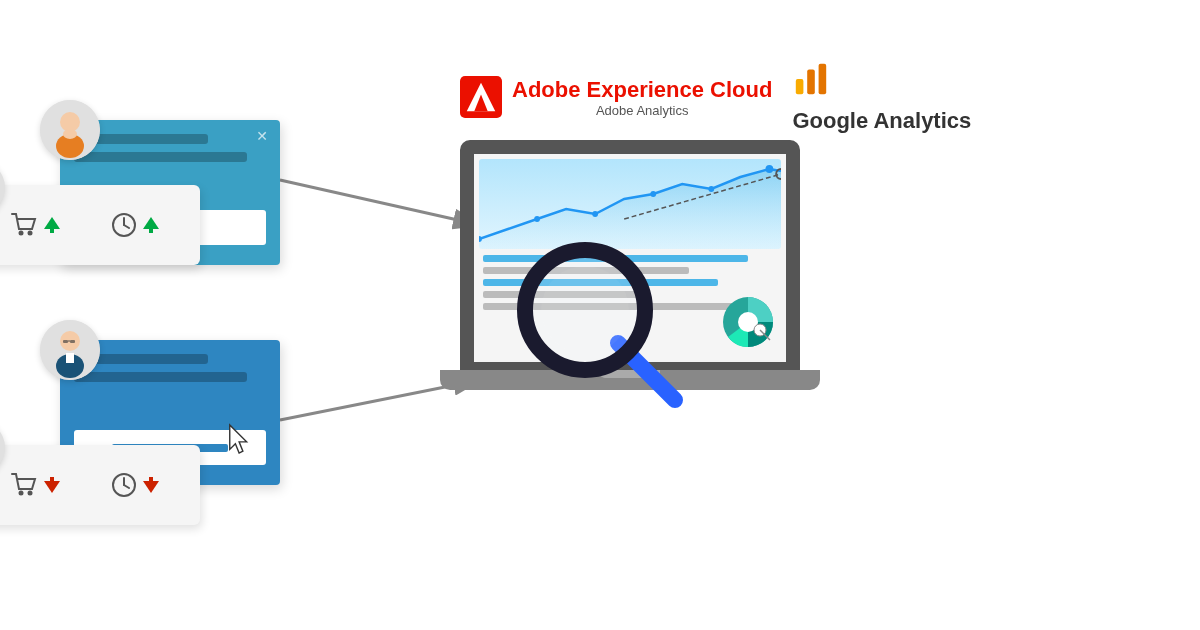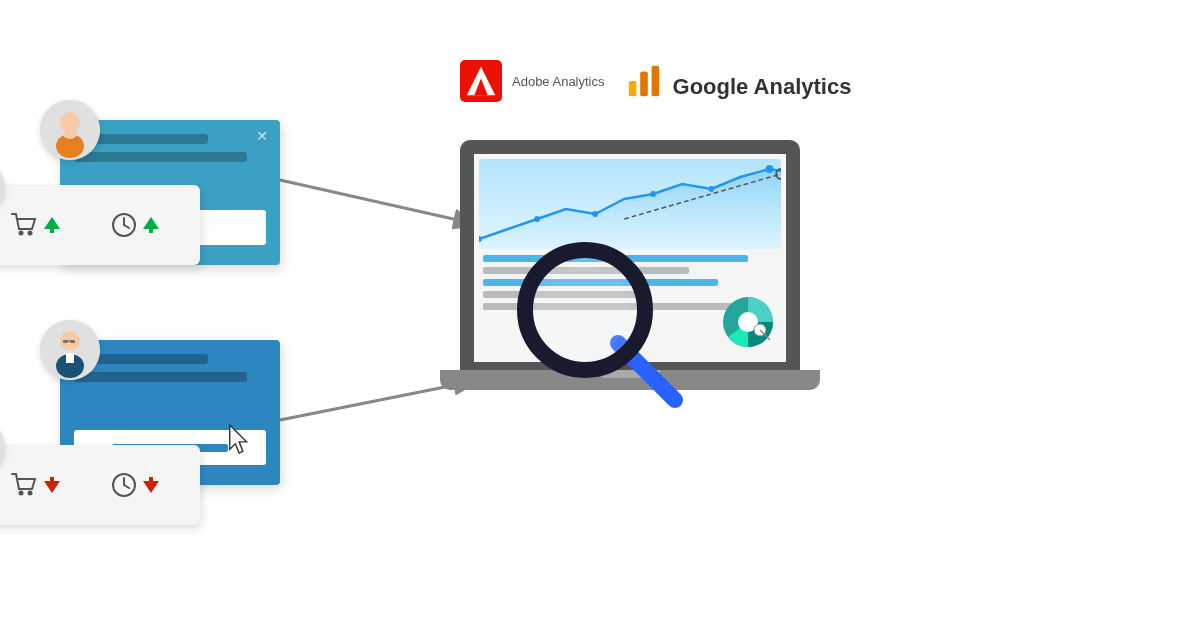--- a/index.html
+++ b/index.html
@@ -41,22 +41,23 @@
       color: #eb1000;
     }
     .adobe-sub-text {
       font-size: 13px;
       color: #555;
       text-align: center;
     }
 
     .ga-brand {
       display: flex;
-      align-items: flex-end;
+      align-items: flex-start;
       gap: 10px;
+      flex-direction: column;
     }
     .ga-icon {
       width: 38px;
       height: 38px;
     }
     .ga-text {
       font-size: 22px;
       font-weight: 600;
       color: #333;
     }
@@ -274,20 +275,21 @@
 
 <div class="header-logos">
   <div class="adobe-brand">
 
     <svg class="adobe-logo-icon" viewBox="0 0 50 50">
       <rect width="50" height="50" rx="6" fill="#eb1000"></rect>
       <polygon points="25,8 42,42 8,42" fill="white"></polygon>
       <polygon points="25,22 33,42 17,42" fill="#eb1000"></polygon>
     </svg>
     <div class="adobe-text-group">
+      <span class="adobe-main-text">Adobe Experience Cloud</span>
       <span class="adobe-sub-text">Adobe Analytics</span>
     </div>
   </div>
 
   <div class="ga-brand">
     <svg class="ga-icon" viewBox="0 0 40 40">
       <rect x="4" y="20" width="8" height="16" rx="2" fill="#f9ab00"></rect>
       <rect x="16" y="10" width="8" height="26" rx="2" fill="#e37400"></rect>
       <rect x="28" y="4" width="8" height="32" rx="2" fill="#e37400"></rect>
     </svg>

